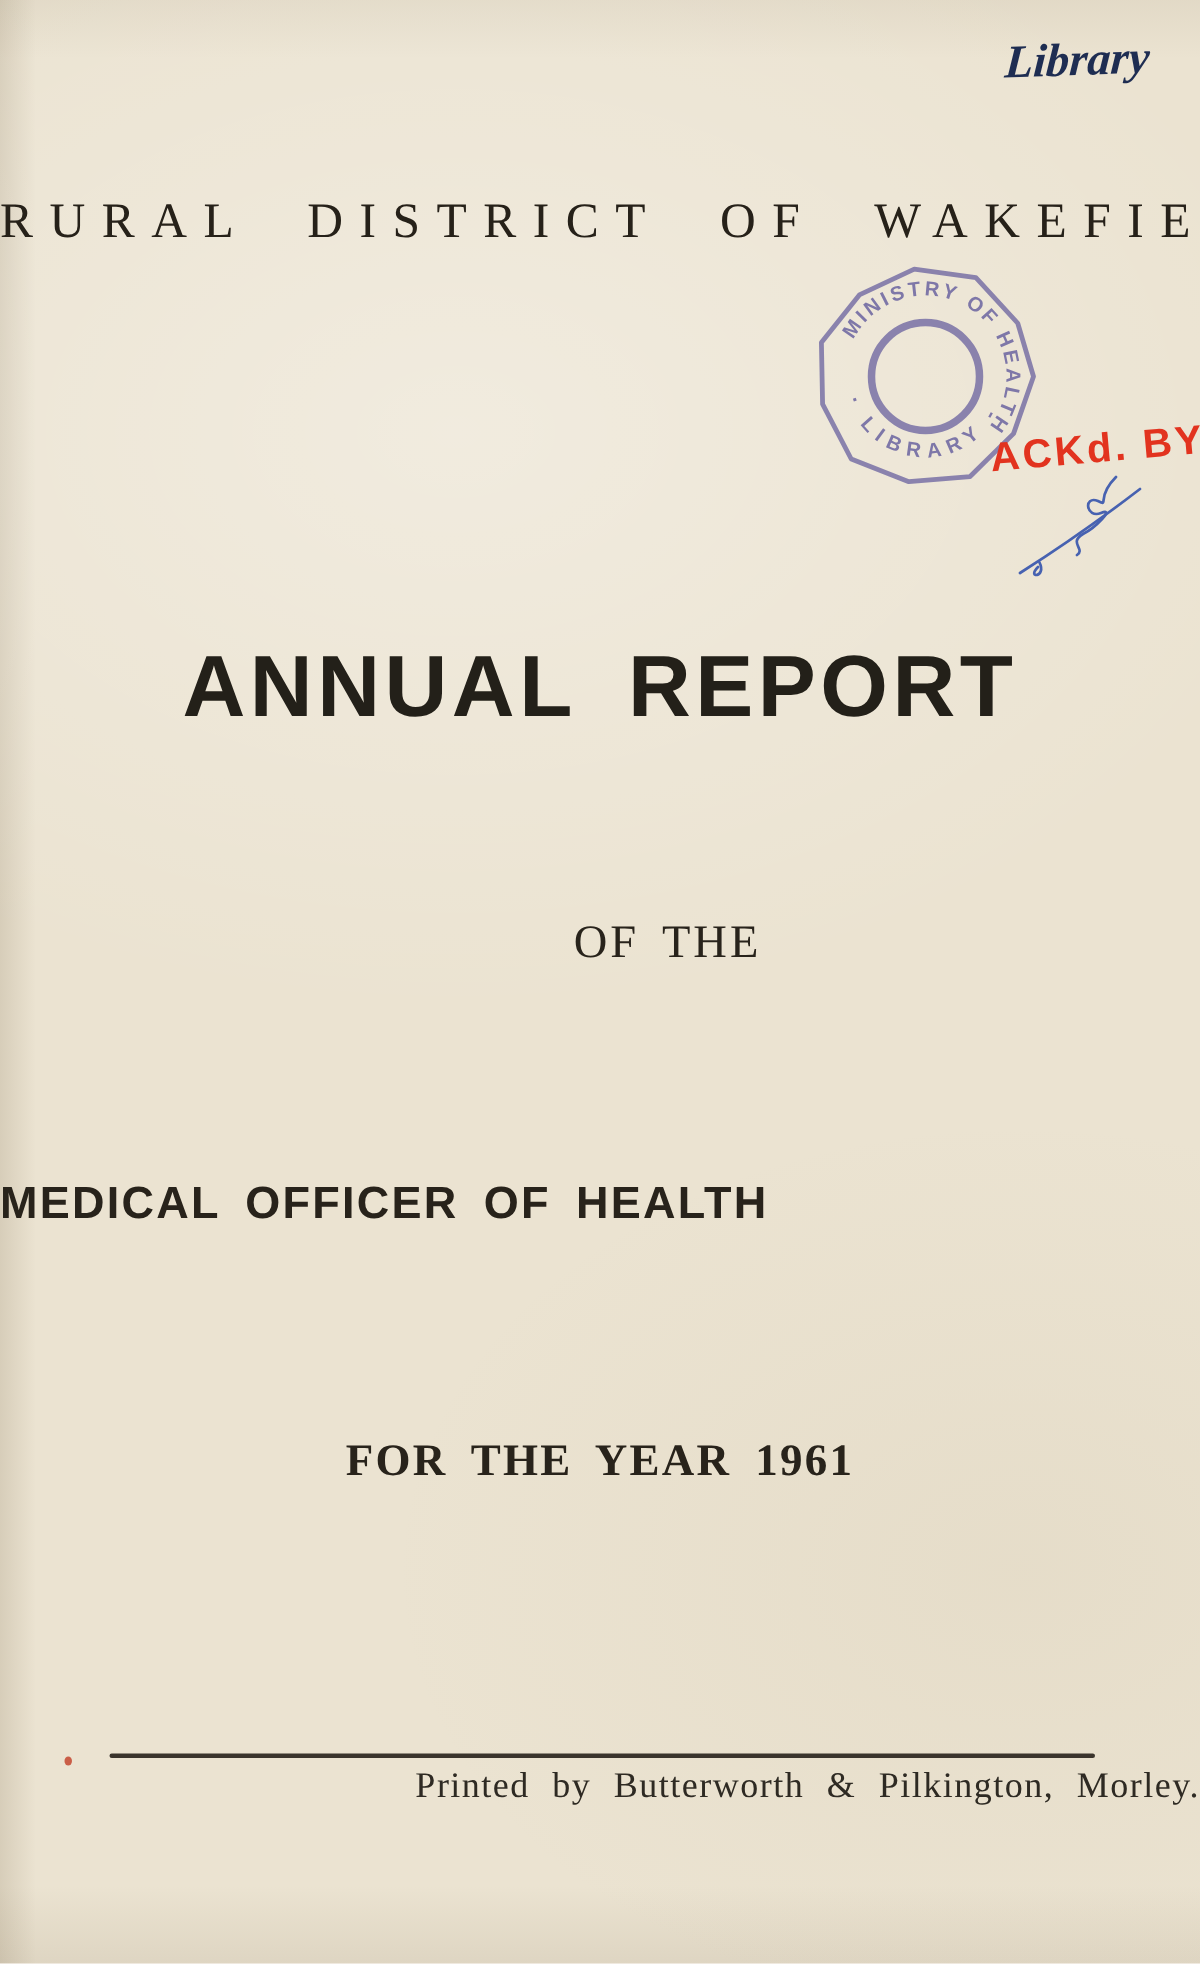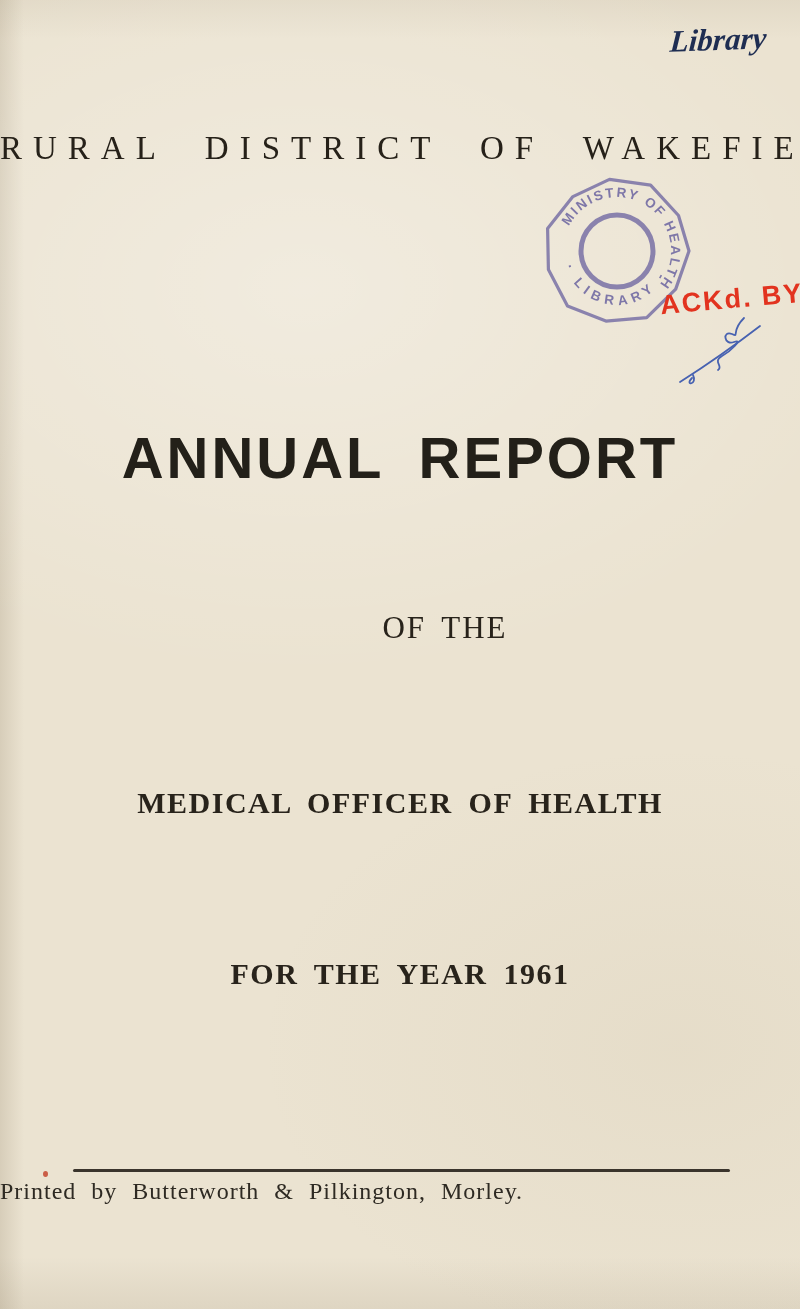--- a/index.html
+++ b/index.html
@@ -57,22 +57,21 @@
   }
   .of-the{
     position:absolute;top:610px;left:0;width:100%;
     text-align:center;
     font-family:"Liberation Serif", serif;
     font-weight:400;font-size:31px;color:#28231b;
     letter-spacing:2px;word-spacing:6px;margin-left:45px;
   }
   .officer-line{
     position:absolute;top:786px;left:0;width:100%;
-    text-align:center;
-    font-family:Liberation Serif, serif;
+    font-family:Liberation Sans, sans-serif;
     font-weight:700;font-size:30px;color:#28231b;
     letter-spacing:1.5px;word-spacing:7px;
     white-space:nowrap;
   }
   .year-line{
     position:absolute;top:957px;left:0;width:100%;
     text-align:center;
     font-family:"Liberation Serif", serif;
     font-weight:700;font-size:30px;color:#28231b;
     letter-spacing:1.5px;word-spacing:7px;
@@ -81,21 +80,21 @@
   .footer-rule{
     position:absolute;top:1169px;left:73px;width:657px;height:3px;
     background:#3a342c;border-radius:2px;
   }
   .red-speck{
     position:absolute;top:1171px;left:43px;width:5px;height:6px;
     background:#c4472f;border-radius:50%;opacity:.85;
   }
   .footer-text{
     position:absolute;top:1178px;left:0;width:100%;
-    text-align:left;
+    text-align:right;
     font-family:"Liberation Serif", serif;
     font-size:24px;color:#2e2a23;
     letter-spacing:1px;word-spacing:8px;
     white-space:nowrap;
   }
 </style>
 </head>
 <body>
 
 <div class="page">

